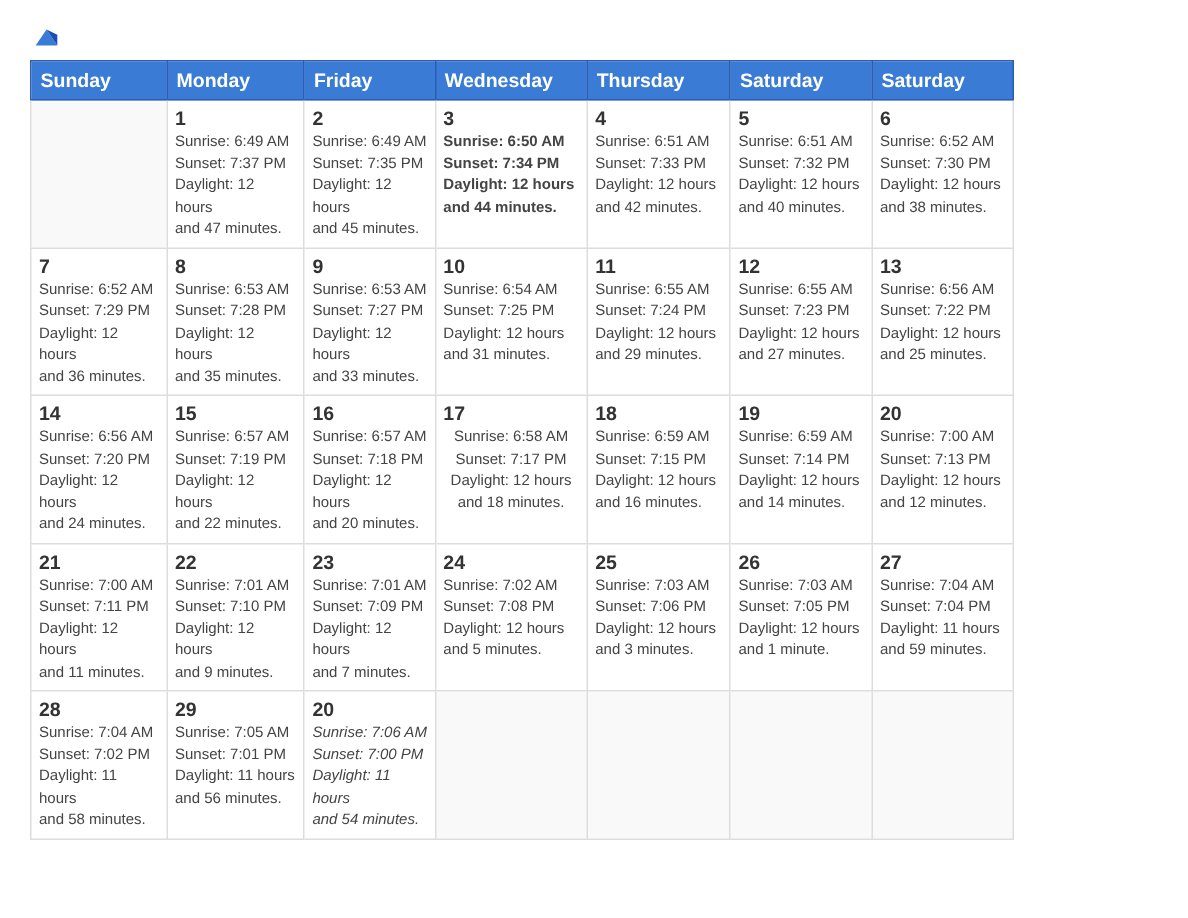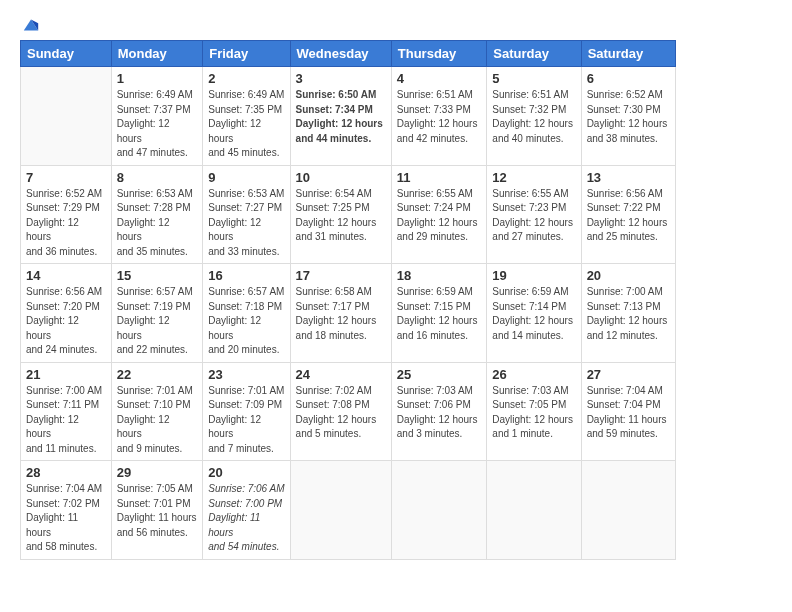--- a/index.html
+++ b/index.html
@@ -241,21 +241,21 @@
           </td>
           <td>
             <div class="day-num">16</div>
             <div class="day-info" style="white-space: pre-line;">Sunrise: 6:57 AM
 Sunset: 7:18 PM
 Daylight: 12 hours
 and 20 minutes.</div>
           </td>
           <td>
             <div class="day-num">17</div>
-            <div class="day-info" style="white-space: pre-line;">Sunrise: 6:58 AM
+            <div class="day-info" style="white-space: pre-line; text-align: center;">Sunrise: 6:58 AM
 Sunset: 7:17 PM
 Daylight: 12 hours
 and 18 minutes.</div>
           </td>
           <td>
             <div class="day-num">18</div>
             <div class="day-info" style="white-space: pre-line;">Sunrise: 6:59 AM
 Sunset: 7:15 PM
 Daylight: 12 hours
 and 16 minutes.</div>

